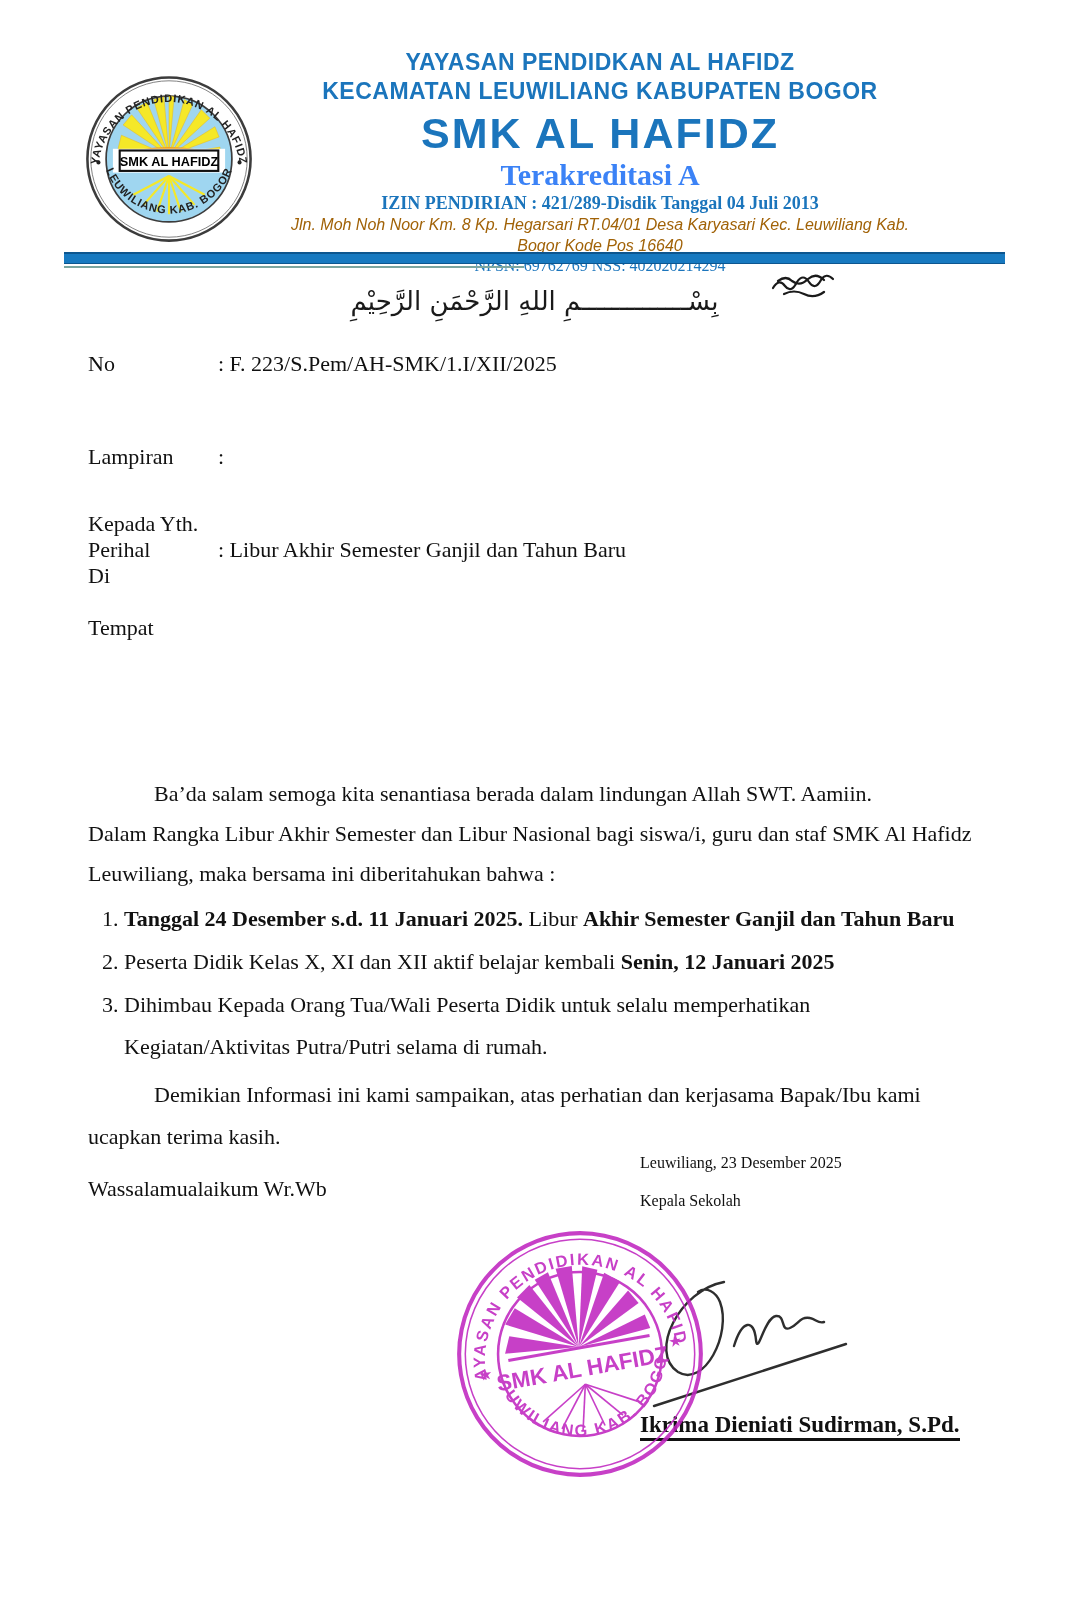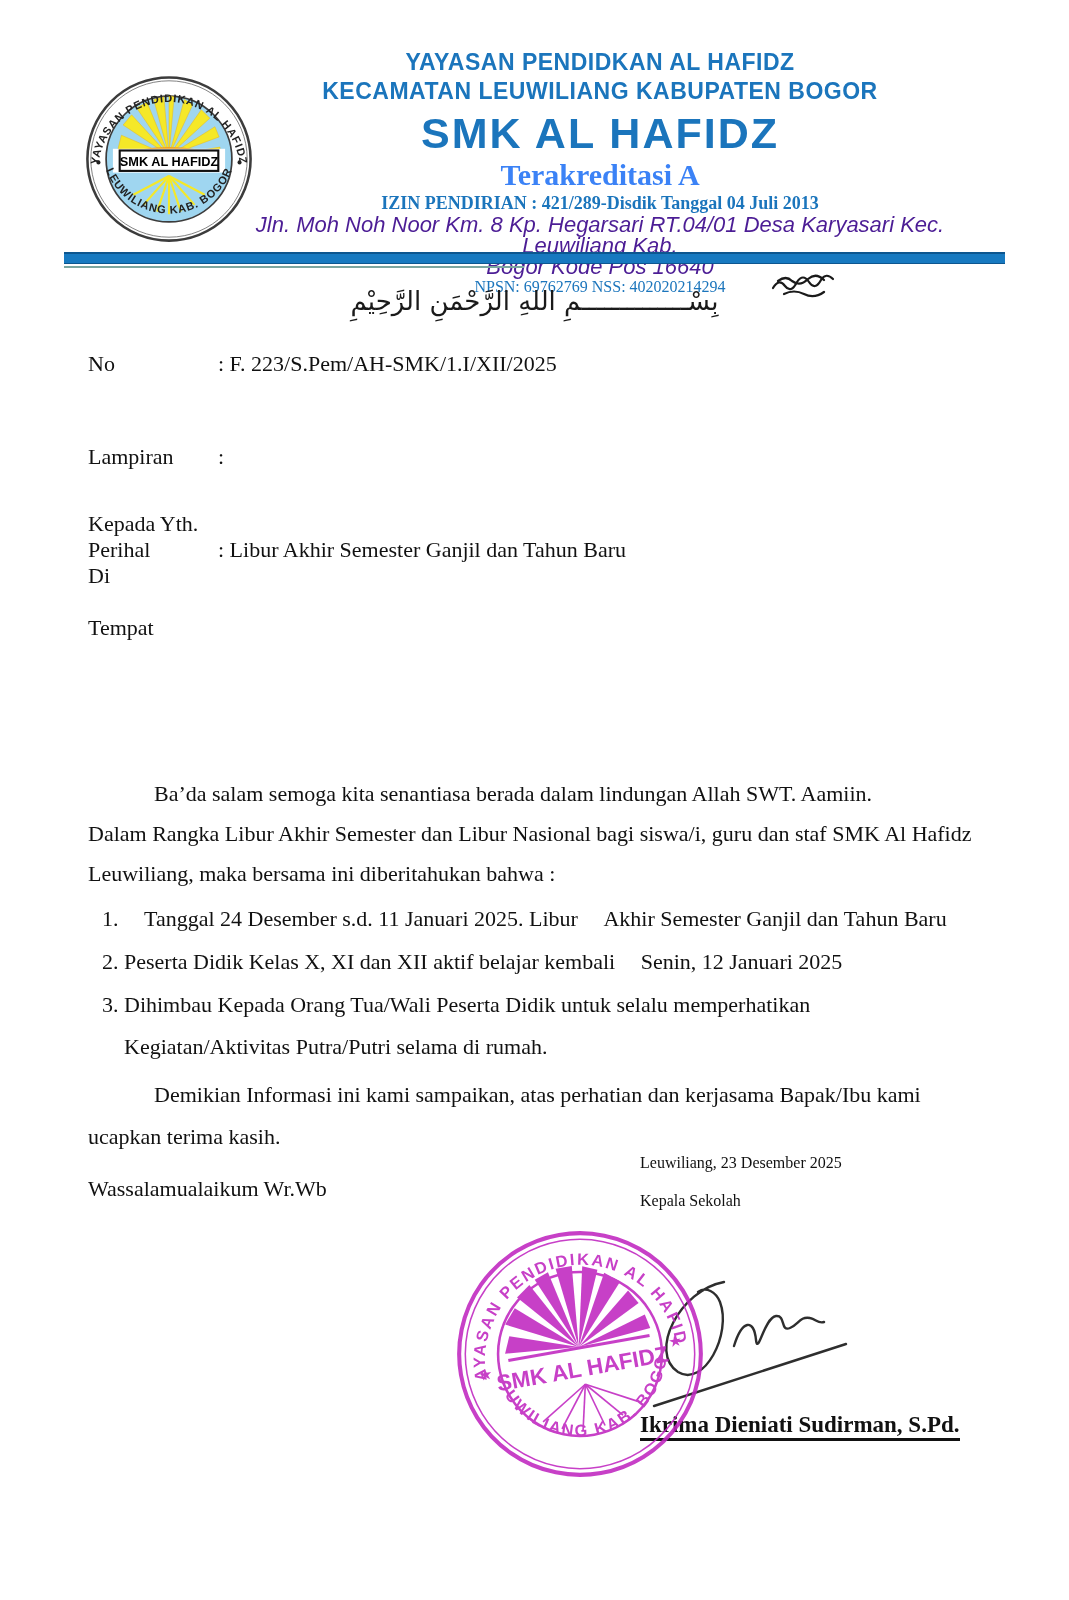--- a/index.html
+++ b/index.html
@@ -21,21 +21,21 @@
     font-weight:bold;font-size:23px;line-height:29px;color:#1b75bc;letter-spacing:.5px;
   }
   .school-name{
     font-family:"Liberation Sans", sans-serif;
     font-weight:bold;font-size:43px;line-height:50px;color:#1b75bc;letter-spacing:2px;margin-top:2px;
   }
   .accreditation{font-weight:bold;font-size:30px;line-height:34px;color:#3b82f6;}
   .permit{font-weight:bold;font-size:18px;line-height:22px;color:#1b75bc;}
   .addr{
     font-family:"Liberation Sans", sans-serif;
-    font-style:italic;font-size:22px;line-height:21px;color:#4c1d95;text-align:center;
+    font-style:italic;font-size:16px;line-height:21px;color:#a16207;text-align:center;
   }
   .npsn{font-size:16px;line-height:19px;color:#1b75bc;}
   .rule{
     position:absolute;left:64px;top:252px;width:941px;height:9px;
     background:#1779c0;border-top:2px solid #0d568f;border-bottom:1px solid #0d568f;
   }
   .rule-shadow{position:absolute;left:64px;top:266px;width:460px;height:2px;background:#7ba6a0;}
   
   .bismillah{
     position:absolute;left:0;top:258px;width:1069px;text-align:center;
@@ -52,21 +52,21 @@
   .recipient div{line-height:52px;}
   
   .body-block{position:absolute;left:88px;top:750px;width:912px;font-size:22px;}
   .salutation{line-height:30px;}
   .opening{margin-top:24px;line-height:40px;text-indent:66px;}
   .paragraph{line-height:40px;width:905px;}
   .list{margin-top:4px;}
   .list-item{display:flex;line-height:42px;margin-bottom:1px;}
   .list-num{width:36px;flex:none;padding-left:14px;box-sizing:border-box;}
   .list-text{width:860px;}
-  .b{font-weight:normal;margin-left:20px;}
+  .b{font-weight:bold;}
   .closing{margin-top:6px;line-height:42px;width:890px;text-indent:66px;}
   .wassalam{margin-top:16px;line-height:30px;}
   
   .sign-block{position:absolute;left:640px;top:1144px;font-size:16px;}
   .sign-block div{line-height:38px;}
   .sign-name{
     position:absolute;left:640px;top:1412px;font-size:23px;font-weight:bold;
     border-bottom:3px solid #111;padding-bottom:0;z-index:3;
   }
   .stamp-wrap{

